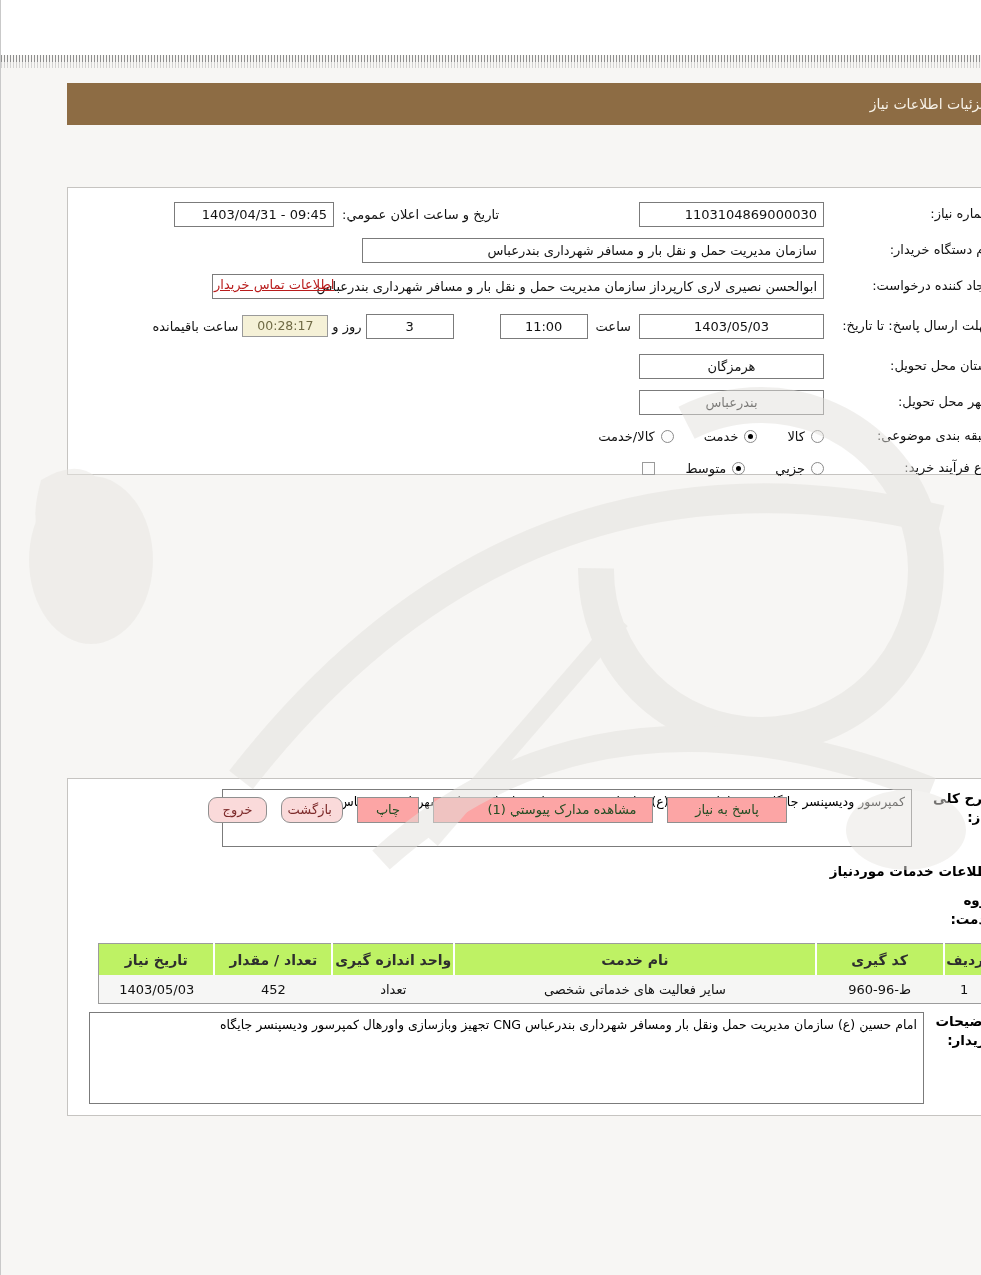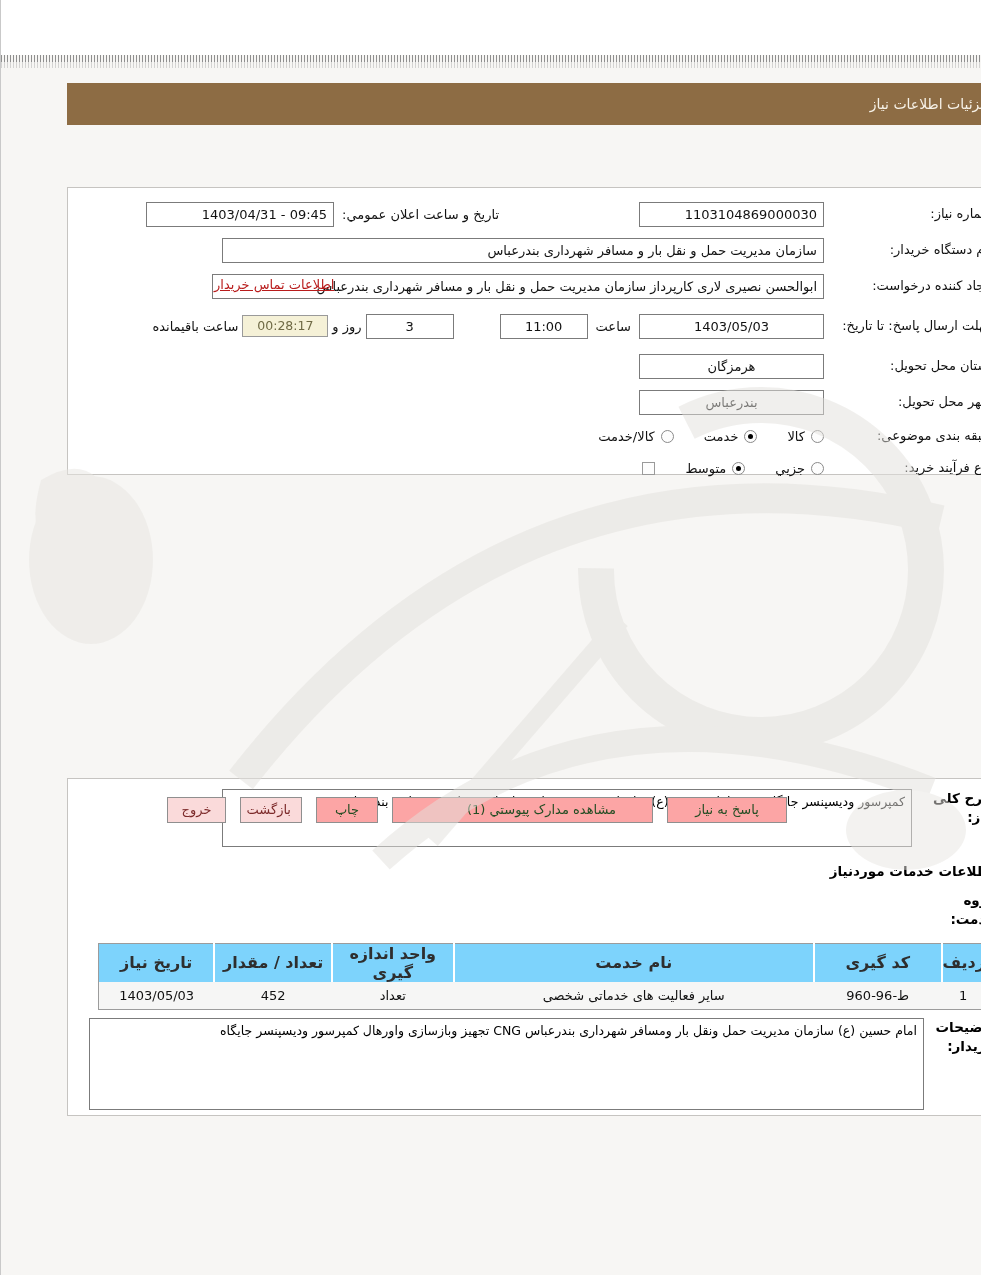--- a/index.html
+++ b/index.html
@@ -21,21 +21,21 @@
   .panel1 { top:145px; height:288px; }
   .panel2 { top:448px; height:338px; }
 
   .frow { display:flex; align-items:center; margin:0 10px; height:36px; font-size:13px; color:#111; }
   .frow.tall { height:44px; }
   .frow.short { height:32px; }
   .lbl { width:168px; padding-left:6px; line-height:1.45; }
   .ibox { border:1px solid #7b7b7b; background:#fff; height:25px; line-height:23px;
           font-size:13px; padding:0 6px; overflow:hidden; white-space:nowrap; }
   .center { text-align:center; }
-  .w185{width:185px;} .w188{width:188px;} .w548{width:602px;padding-left:32px;} .w612{width:612px;}
+  .w185{width:185px;} .w188{width:160px;} .w548{width:462px;padding-left:32px;} .w612{width:612px;}
   .w88{width:88px;} .w670{width:670px;}
   .sp132{width:132px;} .sp46{width:46px;}
   .mx8{margin:0 8px;text-align:right;} .mx4{margin:0 4px;}
   .countdown { background:#f5f1d7; border:1px solid #9a9a9a; width:86px; height:22px;
                line-height:20px; text-align:center; font-size:12.5px; color:#6f6a45; }
   .link { position:absolute; color:#b91c1c; text-decoration:underline; font-size:13px; cursor:pointer; }
   .radio { width:13px; height:13px; border:1px solid #8a8a8a; border-radius:50%; background:#fdfdfd;
            display:inline-block; flex:none; }
   .radio.sel { position:relative; }
   .radio.sel::after { content:""; position:absolute; top:3px; right:3px; width:5px; height:5px;
@@ -45,34 +45,34 @@
 
   .b2row { display:flex; margin:10px 6px 0 0; font-size:13px; }
   .b2lbl { width:84px; font-weight:bold; font-size:13.5px; padding-left:4px; line-height:1.4; }
   .tarea { border:1px solid #7b7b7b; background:#fff; padding:2px 6px; font-size:12.5px;
            line-height:1.55; overflow:hidden; }
   .ta1 { width:690px; height:58px; }
   .ta2 { width:835px; height:92px; }
   .sec-head { font-weight:bold; font-size:13.5px; margin:16px 8px 0 0; }
 
   table.svc { border-collapse:collapse; margin:14px 16px 0; width:888px; border:1px solid #9c9c9c; }
-  table.svc th { background:#7dd3fc; color:#2e2e2e; font-size:16px; font-weight:bold; height:26px;
+  table.svc th { background:#bef264; color:#2e2e2e; font-size:14px; font-weight:bold; height:32px;
                  border-left:2px solid #ffffff; }
   table.svc th:last-child { border-left:none; }
   table.svc td { background:#f6f6f5; font-size:13px; height:28px; text-align:center; color:#111; }
   .c-idx{width:42px;} .c-code{width:128px;} .c-name{width:362px;} .c-unit{width:122px;}
   .c-qty{width:118px;} .c-date{width:116px;}
 
   .btnrow { position:absolute; top:797px; left:22px; width:936px; display:flex;
             padding-right:172px; gap:14px; z-index:2; }
   .btn { height:26px; line-height:24px; border:1px solid #8f8f8f; font-size:13px; text-align:center;
          cursor:pointer; padding:0 10px; }
   .btn-green { background:#fca5a5; color:#234d23; }
-  .btn-pink  { background:#fadada; color:#7c2a2a; }
-  .b-respond{width:120px;text-align:center;} .b-attach{width:261px;padding-left:48px;} .b-print{width:62px;}
+  .btn-pink  { background:#fadada; color:#7c2a2a;border-radius:9px; }
+  .b-respond{width:120px;text-align:center;} .b-attach{width:220px;padding-left:48px;} .b-print{width:62px;}
   .b-back{width:62px;} .b-exit{width:59px;}
 
   .hr { position:absolute; top:1103px; left:160px; width:680px; border-top:1px solid #3c3c3c; }
 
   .wm { position:absolute; top:360px; left:0; width:981px; height:520px; z-index:5;
         pointer-events:none; opacity:.5; }
   .z1 { position:relative; z-index:1; }
 </style>
 </head>
 <body>

